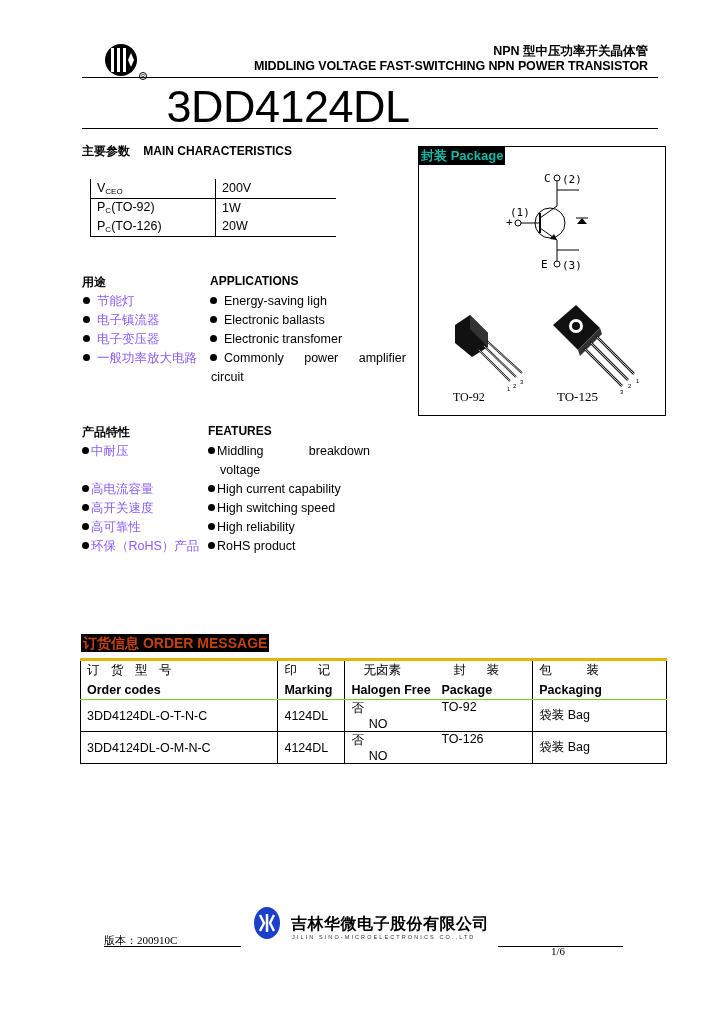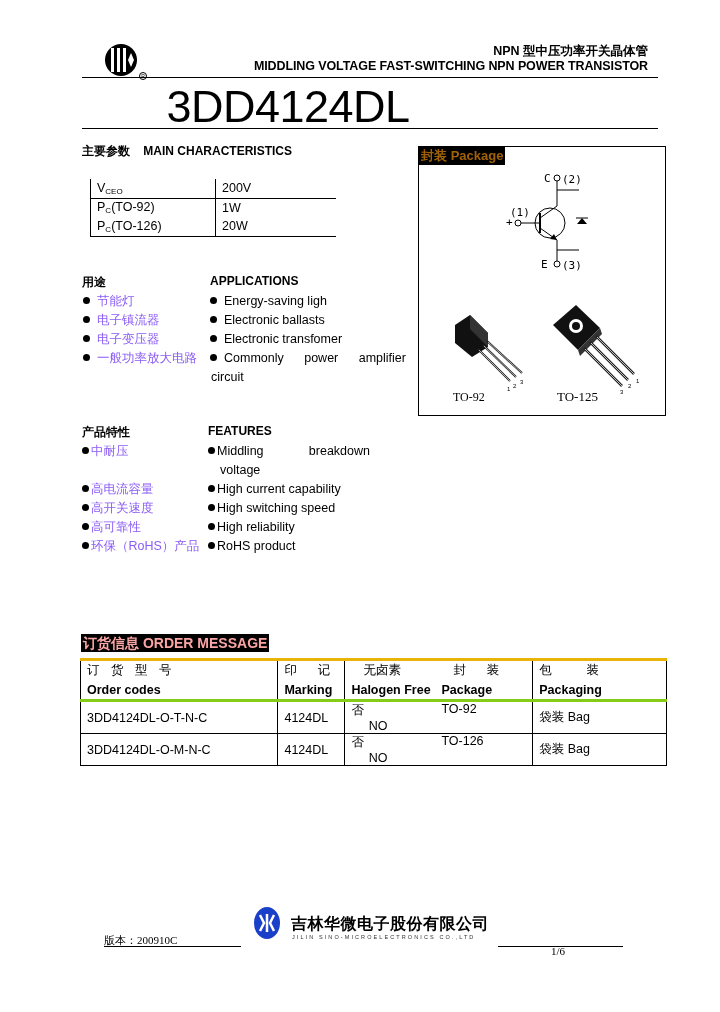--- a/index.html
+++ b/index.html
@@ -21,44 +21,44 @@
   .mc-table { left: 90px; top: 179px; border-collapse: collapse; font-size: 12.5px; }
   .mc-table td { height: 18.5px; padding: 0 6px; vertical-align: middle; }
   .mc-table td.k { width: 112px; border-left: 1px solid #000; border-right: 1px solid #000; }
   .mc-table td.v { width: 108px; }
   .mc-table tr.b td { border-bottom: 1px solid #000; }
   .mc-table tr.last td { border-bottom: 1px solid #000; }
   sub { font-size: 8px; vertical-align: -2px; }
 
   
   .pkg-box { left: 418px; top: 146px; width: 248px; height: 270px; border: 1px solid #000; box-sizing: border-box; }
-  .pkg-label { left: 419px; top: 147px; background: #000; color: #a16207; font-weight: bold; font-size: 13px; padding: 1px 2px 1px 2px; height: 16px; line-height: 16px; }
+  .pkg-label { left: 419px; top: 147px; background: #000; color: #14b8a6; font-weight: bold; font-size: 13px; padding: 1px 2px 1px 2px; height: 16px; line-height: 16px; }
 
   
   .list { font-size: 12.5px; line-height: 19px; }
   .bullet { display: inline-block; width: 7px; height: 7px; border-radius: 50%; background: #000; margin-right: 7px; vertical-align: 1px; }
   .cn-item { color: #8b5cf6; }
   .app-cn-title { left: 82px; top: 274px; }
   .app-en-title { left: 210px; top: 274px; }
   .app-cn { left: 83px; top: 292px; }
   .app-en { left: 210px; top: 292px; width: 196px; }
   .just { display: flex; justify-content: space-between; }
 
   .feat-cn-title { left: 82px; top: 424px; }
   .feat-en-title { left: 208px; top: 424px; }
   .feat-cn { left: 82px; top: 442px; }
   .feat-en { left: 208px; top: 442px; width: 162px; }
   .feat-en .bullet, .feat-cn .bullet { margin-right: 2px; }
 
   
-  .order-label { left: 81px; top: 634px; background: #000; color: #fca5a5; font-weight: bold; font-size: 14px; padding: 0 2px; height: 18px; line-height: 18px; }
+  .order-label { left: 81px; top: 634px; background: #000; color: #c2410c; font-weight: bold; font-size: 14px; padding: 0 2px; height: 18px; line-height: 18px; }
   .order-table { left: 80px; top: 658px; width: 587px; border-collapse: collapse; font-size: 12.5px; }
   .order-table td { border-left: 1px solid #000; border-right: 1px solid #000; padding: 0 6px; height: 19px; vertical-align: middle; }
   .order-table tr.h1 td { border-top: 3px solid #eab308; }
-  .order-table tr.h2 td { font-weight: bold; border-bottom: 3px solid #84cc16; }
+  .order-table tr.h2 td { font-weight: bold; border-bottom: 1px solid #84cc16; }
   .order-table tr.r td { border-bottom: 1px solid #000; }
   .sub2 { display: flex; }
   .sub2 span:first-child { width: 90px; display: inline-block; }
 
   
   .ver { left: 104px; top: 933px; font-size: 11px; font-family: "Liberation Serif", serif; }
   .rule-l { left: 104px; top: 946px; width: 137px; height: 1px; background: #000; }
   .rule-r { left: 498px; top: 946px; width: 125px; height: 1px; background: #000; }
   .page { left: 551px; top: 933px; font-size: 11px; font-family: Liberation Serif, serif; margin-top: 12px; }
   .co-logo { left: 252px; top: 906px; width: 30px; height: 34px; }

